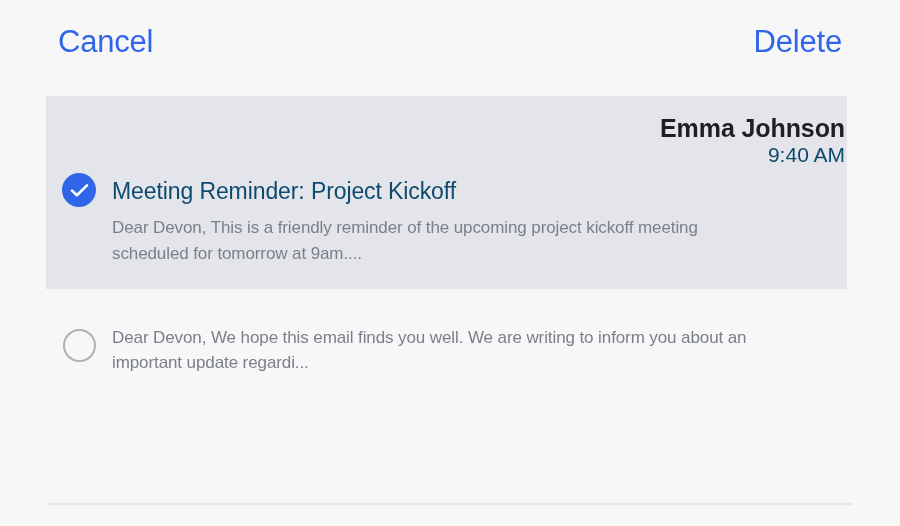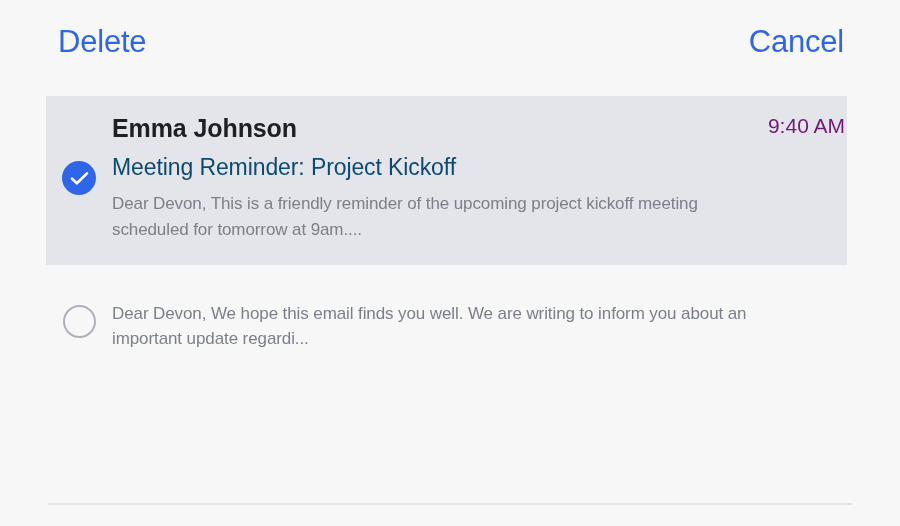--- a/index.html
+++ b/index.html
@@ -107,33 +107,34 @@
   }
 
   
   .content-col {
     flex: 1 1 auto;
     min-width: 0;
     padding-right: 2px;
   }
   .row-top {
     display: flex;
-    align-items: flex-start;
+    align-items: flex-end;
     justify-content: space-between;
+    flex-direction: column;
   }
   .sender {
     font-size: 25px;
     font-weight: bold;
     color: #1d1f23;
     letter-spacing: -0.1px;
     white-space: nowrap;
   }
   .time {
     font-size: 21px;
-    color: #701a75;
+    color: #0c4a6e;
     white-space: nowrap;
     padding-left: 18px;
   }
   .subject {
     font-size: 23px;
     color: #0c4a6e;
     margin-top: 11px;
     letter-spacing: -0.1px;
   }
   .preview {
@@ -151,22 +152,22 @@
     top: 503px;
     width: 804px;
     height: 2px;
     background: #e4e5ea;
   }
 </style>
 </head>
 <body>
 
 <div class="toolbar">
+  <button class="tool-btn cancel">Cancel</button>
   <button class="tool-btn delete">Delete</button>
-  <button class="tool-btn cancel">Cancel</button>
 </div>
 
 <div class="email-list">
 
   <div class="email-row selected">
     <div class="select-col">
       <span class="check-circle">
         <svg width="19" height="15" viewBox="0 0 19 15" aria-hidden="true">
           <path d="M2 7.6 L6.9 12.3 L17 2.4" fill="none" stroke="#ffffff" stroke-width="2.6" stroke-linecap="round" stroke-linejoin="round"></path>
         </svg>

